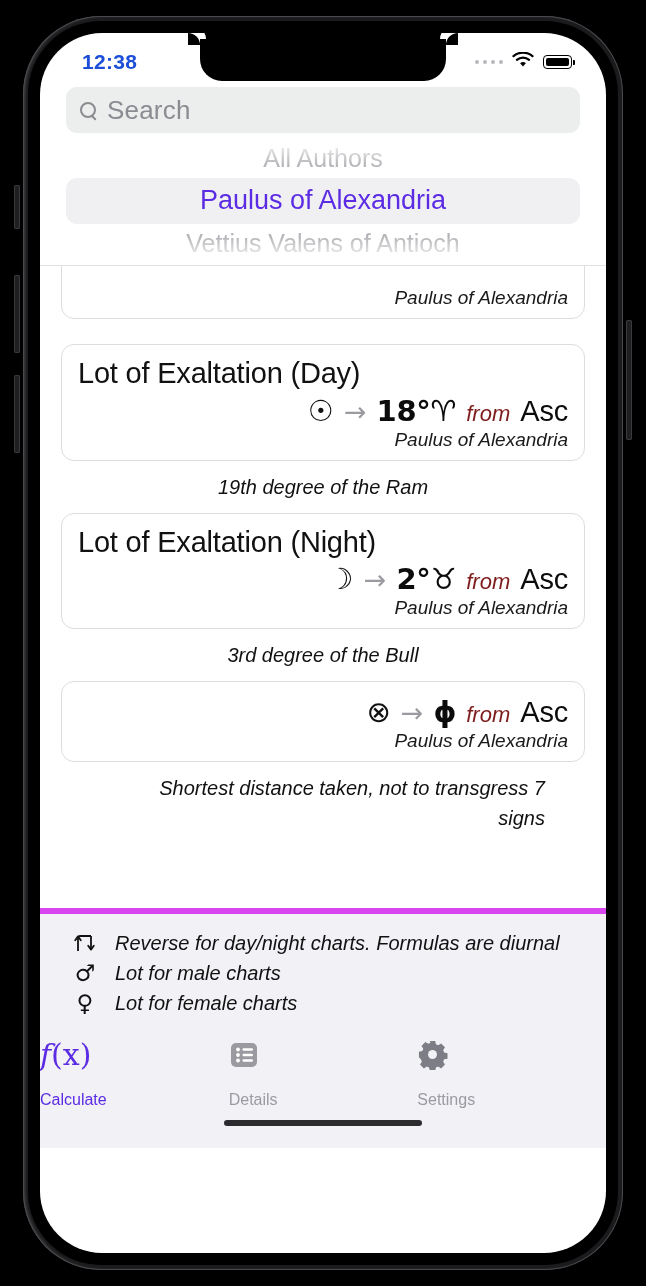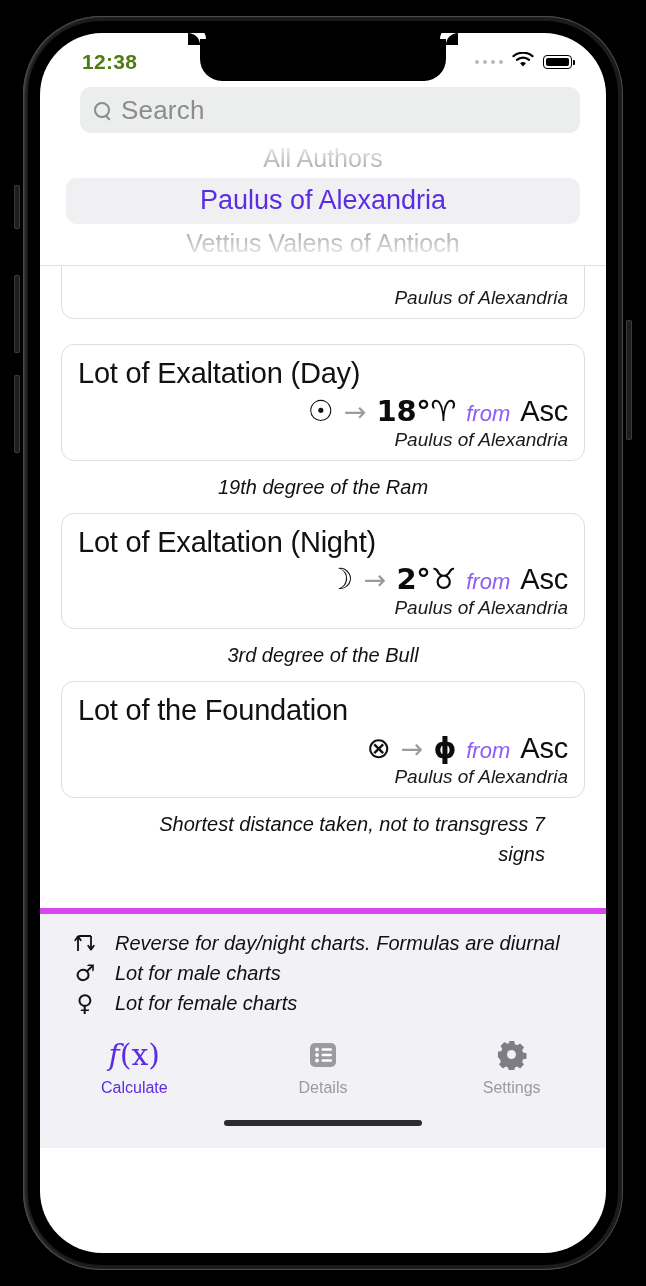--- a/index.html
+++ b/index.html
@@ -57,21 +57,21 @@
      box-shadow: 6px -6px 0 0 #fff; }
   .notch::after { right:-12px; border-top-left-radius:12px;
      box-shadow: -6px -6px 0 0 #fff; }
 
   
   .statusbar {
     position: relative; height: 52px; z-index: 41;
     display: flex; align-items: center; justify-content: space-between;
     padding: 6px 34px 0 42px;
   }
-  .status-time { font-size: 21px; font-weight: 700; color: #4d7c0f; letter-spacing: .3px; }
+  .status-time { font-size: 21px; font-weight: 700; color: #1d4ed8; letter-spacing: .3px; }
   .status-right { display: flex; align-items: center; gap: 9px; }
   .dots { display: flex; gap: 3.5px; align-items: center; }
   .dots i { width: 4.5px; height: 4.5px; border-radius: 50%; background: #b9b9bd; display:block; }
   .batt {
     width: 29px; height: 14px; border-radius: 4px;
     border: 1.6px solid #000; position: relative; display:flex; align-items:center;
   }
   .batt::after{
     content:""; position:absolute; right:-4px; top:4px; width:2.2px; height:5px;
     background:#000; border-radius:0 1px 1px 0;
@@ -98,21 +98,21 @@
     transform: rotate(45deg);
     border-radius: 1px;
   }
   .back-label { font-size: 25px; color: #5b2ce3; letter-spacing: .1px; }
   .nav-title {
     position: absolute; left: 0; right: 0; text-align: center;
     font-size: 21px; font-weight: 700; color: #000; pointer-events: none;
   }
 
   
-  .search-wrap { padding: 2px 26px 0; margin-left: 14px; }
+  .search-wrap { padding: 2px 26px 0; }
   .search-field {
     height: 46px; background: #eceded; border-radius: 11px;
     display: flex; align-items: center; gap: 9px; padding: 0 13px;
   }
   .mag { width: 19px; height: 19px; position: relative; flex:none; }
   .mag::before{
     content:""; position:absolute; left:1px; top:1px; width:12px; height:12px;
     border:2px solid #8b8b91; border-radius:50%;
   }
   .mag::after{
@@ -161,21 +161,21 @@
   .formula {
     display:flex; align-items: baseline; justify-content: flex-end;
     gap: 10px; margin-top: 2px;
   }
   .glyph { font-size: 29px; color: #111;
            font-family: "DejaVu Sans", "Liberation Sans", sans-serif; }
   .arrow { font-size: 27px; color: #9a9aa0;
            font-family: "DejaVu Sans", sans-serif; }
   .value { font-size: 29px; font-weight: 700; color: #0c0c0c; letter-spacing: -.3px;
            font-family: "DejaVu Sans", "Liberation Sans", sans-serif; }
-  .from  { font-size: 22px; color: #8b5cf6; font-style: italic; }
+  .from  { font-size: 22px; color: #7f1d1d; font-style: italic; }
   .target{ font-size: 29px; color: #0c0c0c; letter-spacing: -.2px; }
   .attrib { text-align: right; font-size: 19px; font-style: italic; color: #1a1a1a;
             margin-top: 1px; }
   .caption {
     text-align: center; font-size: 20px; font-style: italic; color: #111;
     padding: 11px 34px; line-height: 1.5;
   }
   .caption.left { text-align: right; padding-left: 78px; padding-right: 40px; }
 
   
@@ -188,21 +188,21 @@
     width: 26px; text-align: center; font-size: 23px; color: #111; flex:none;
     font-family: "DejaVu Sans", sans-serif;
   }
   .legend-ico svg { display:block; margin: 0 auto; }
   .legend-txt { font-size: 20px; font-style: italic; color: #111; white-space: nowrap; }
 
   
   .tabbar {
     background: #f1f1f6; display: flex; padding: 14px 0 0; height: 92px;
   }
-  .tab { flex:1; display:flex; flex-direction: column; align-items:center; gap: 8px; cursor:pointer; }
+  .tab { flex:1; display:flex; flex-direction: column; align-items:flex-start; gap: 20px; cursor:pointer; }
   .tab-ico { height: 33px; display:flex; align-items:center; justify-content:center; }
   .tab-label { font-size: 16px; }
   .tab.active .tab-label { color: #5b2ce3; }
   .tab.inactive .tab-label { color: #9a9aa0; }
   .fx { font-size: 30px; color: #5b2ce3; font-family: "DejaVu Serif", serif; font-style: italic; }
   .fx b { font-style: normal; font-weight: 400; }
 
   .homebar-wrap { background:#f1f1f6; height: 32px; display:flex; align-items:flex-start; justify-content:center; }
   .homebar { width: 198px; height: 6px; border-radius: 3px; background:#2c2c2e; margin-top:4px; }
 </style>
@@ -292,21 +292,20 @@
           <span class="arrow">→</span>
           <span class="value">2°♉</span>
           <span class="from">from</span>
           <span class="target">Asc</span>
         </div>
         <div class="attrib">Paulus of Alexandria</div>
       </div>
       <div class="caption">3rd degree of the Bull</div>
 
       <div class="card">
-        <div class="card-title">Lot of the Foundation</div>
         <div class="formula">
           <span class="glyph">⊗</span>
           <span class="arrow">→</span>
           <span class="value">ϕ</span>
           <span class="from">from</span>
           <span class="target">Asc</span>
         </div>
         <div class="attrib">Paulus of Alexandria</div>
       </div>
       <div class="caption left">Shortest distance taken, not to transgress 7 signs</div>

